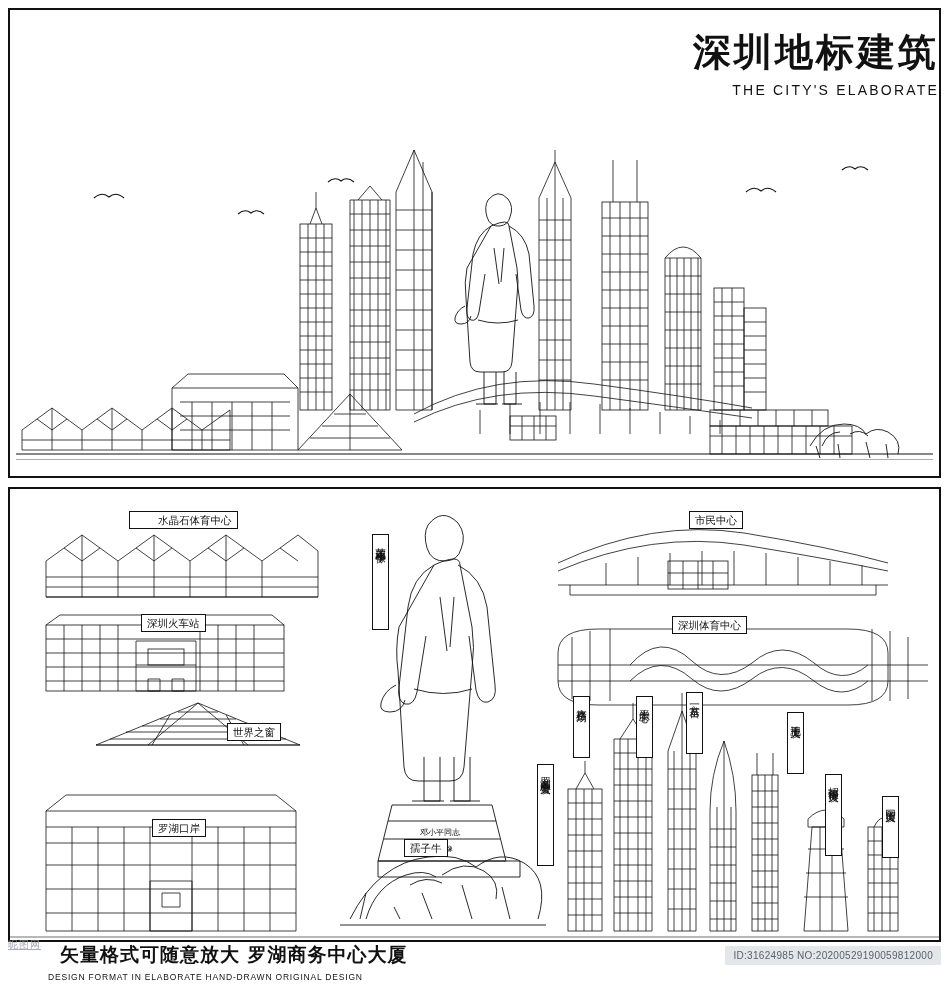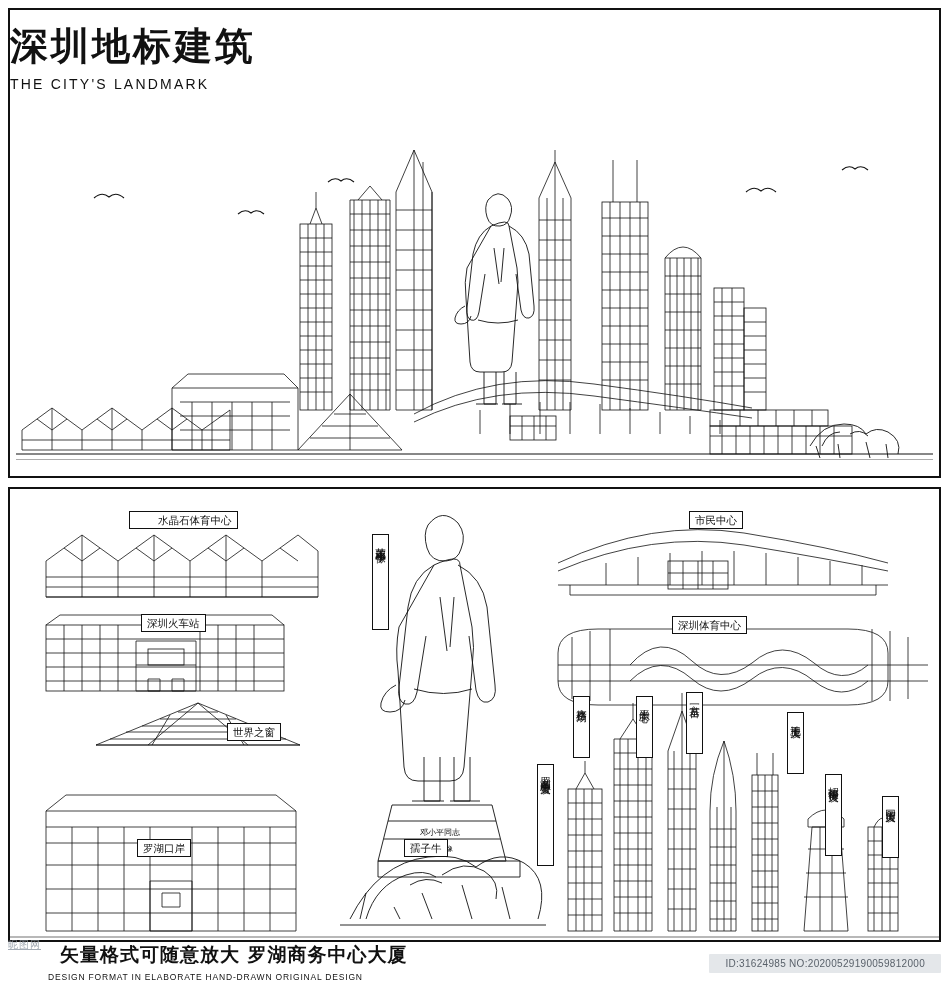--- a/index.html
+++ b/index.html
@@ -13,21 +13,21 @@
   }
   .page{position:relative;width:949px;height:993px;}
 
   
   .panel-top{
     position:absolute;left:8px;top:8px;width:933px;height:470px;
     border:2px solid #111;
     box-sizing:border-box;
     background:#fff;
   }
-  .title-zone{position:absolute;left:0;top:16px;width:100%;text-align:left;}
+  .title-zone{position:absolute;left:0;top:22px;width:100%;text-align:right;}
   .title-cn{
     font-size:38px;font-weight:bold;letter-spacing:3px;color:#111;
     font-family:"DejaVu Sans","Liberation Sans",sans-serif;
     line-height:1.1;
   }
   .title-en{
     margin-top:8px;font-size:14px;letter-spacing:2.2px;color:#111;
     font-family:"Liberation Sans",sans-serif;
   }
 
@@ -80,38 +80,38 @@
     font-family:"Liberation Sans",sans-serif;
   }
   .watermark{
     position:absolute;left:8px;top:-6px;
     font-size:10px;color:#9aa3ad;opacity:.9;
     font-family:"DejaVu Sans","Liberation Sans",sans-serif;
     letter-spacing:1px;
     text-decoration:underline;
   }
   .id-box{
-    position:absolute;right:8px;top:10px;
+    position:absolute;right:8px;top:2px;
     background:#e4e7ea;color:#59616a;
     font-size:10px;letter-spacing:.3px;
-    padding:4px 16px;
+    padding:4px 8px;
     font-family:"Liberation Sans",sans-serif;
     border-radius:1px;
   }
 </style>
 </head>
 <body>
 
 <div class="page">
 
   <div class="panel-top">
 
     <div class="title-zone">
       <div class="title-cn">深圳地标建筑</div>
-      <div class="title-en">THE CITY'S LANDMARK</div>
+      <div class="title-en">THE CITY'S ELABORATE</div>
     </div>
 
     <div class="skyline">
       <svg width="929" height="330" viewBox="0 0 929 330" xmlns="http://www.w3.org/2000/svg">
         <g fill="none" stroke="#111" stroke-width="0.8">
 
           <g stroke-width="1.1">
             <path d="M84 68 q8 -7 15 -1 q7 -6 15 1"></path>
             <path d="M228 84 q7 -6 13 -1 q6 -5 13 1"></path>
             <path d="M318 52 q7 -6 13 -1 q6 -5 13 1"></path>
@@ -366,21 +366,21 @@
           <path d="M873 322 v-12"></path>
         </g>
 
         <path d="M0 448 H929" stroke-width="0.6"></path>
       </g>
     </svg>
 
     <div class="lbl" style="left:119px;top:22px;padding-left:28px;">水晶石体育中心</div>
     <div class="lbl" style="left:131px;top:125px;">深圳火车站</div>
     <div class="lbl" style="left:217px;top:234px;">世界之窗</div>
-    <div class="lbl" style="left:127px;top:330px;margin-top:20px;">罗湖口岸</div>
+    <div class="lbl" style="left:142px;top:330px;">罗湖口岸</div>
 
     <div class="lbl vert" style="left:362px;top:45px;height:96px;">莲花山邓小平像</div>
     <div class="lbl" style="left:394px;top:350px;text-align:center;">孺子牛</div>
 
     <div class="lbl" style="left:679px;top:22px;">市民中心</div>
     <div class="lbl" style="left:662px;top:127px;">深圳体育中心</div>
 
     <div class="lbl vert" style="left:527px;top:275px;height:102px;">罗湖商务中心大厦</div>
     <div class="lbl vert" style="left:563px;top:207px;height:62px;">赛格广场</div>
     <div class="lbl vert" style="left:626px;top:207px;height:62px;">平安中心</div>

